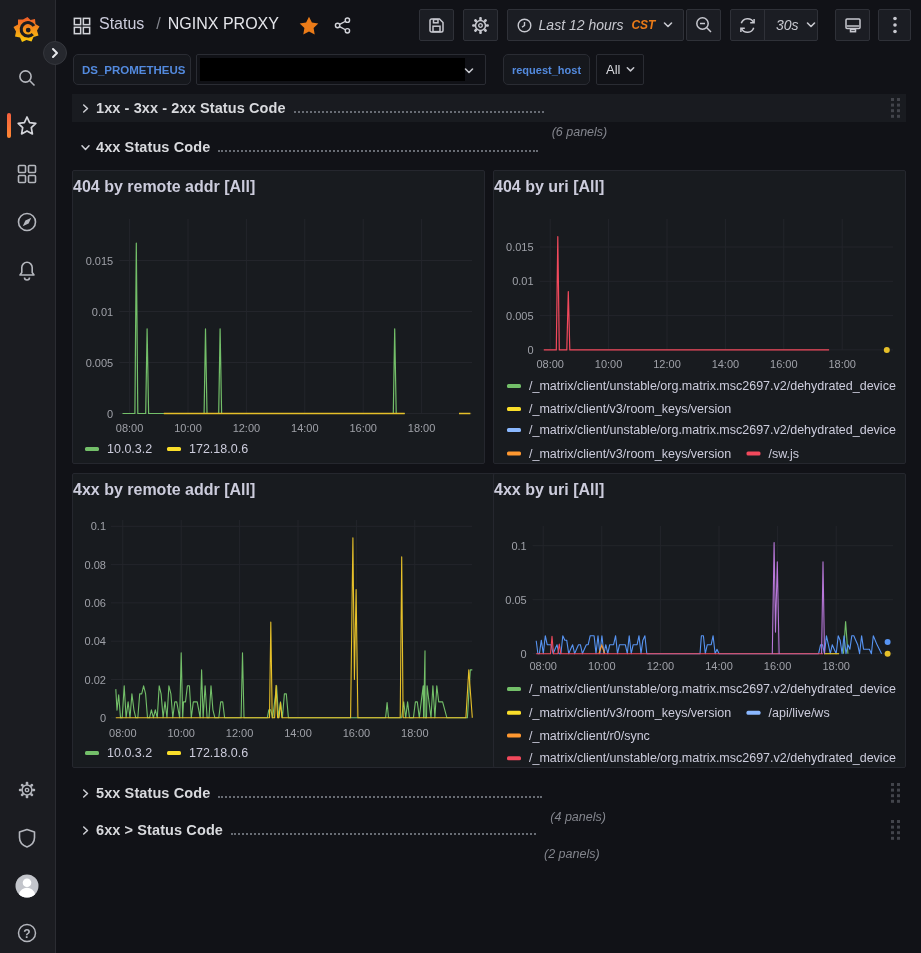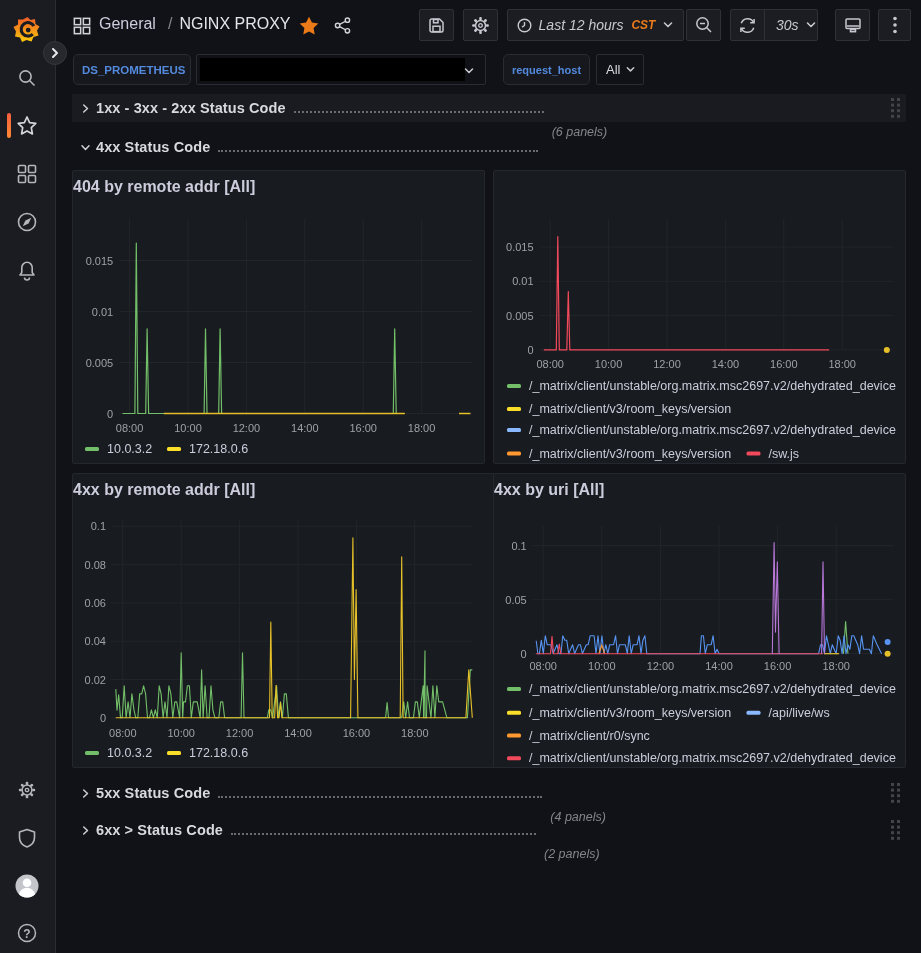--- a/index.html
+++ b/index.html
@@ -95,21 +95,21 @@
       </svg>
     </div>
 
   <div id="topnav">
     <svg style="position:absolute;left:16px;top:17px" width="18" height="18" viewBox="0 0 20 20" fill="none" stroke="#d2d3d9" stroke-width="1.7">
       <rect x="1.5" y="1.5" width="7" height="7"></rect>
         <rect x="11.5" y="1.5" width="7" height="7"></rect>
       <rect x="1.5" y="11.5" width="7" height="7"></rect>
         <rect x="11.5" y="11.5" width="7" height="7"></rect>
     </svg>
-    <div class="crumb"><span style="color:#ccccdc">General</span><span style="color:#83858d;margin:0 7px 0 12px">/</span><span style="color:#e4e5ea">NGINX PROXY</span></div>
+    <div class="crumb"><span style="color:#ccccdc">Status</span><span style="color:#83858d;margin:0 7px 0 12px">/</span><span style="color:#e4e5ea">NGINX PROXY</span></div>
     <svg style="position:absolute;left:242px;top:16px" width="20" height="20" viewBox="0 0 20 20">
       <path d="M10,0.8 L12.9,6.6 L19.3,7.5 L14.6,12 L15.7,18.4 L10,15.4 L4.3,18.4 L5.4,12 L0.7,7.5 L7.1,6.6 Z" fill="#eb7b18"></path>
     </svg>
     <svg style="position:absolute;left:277px;top:17px" width="17" height="17" viewBox="0 0 18 18" fill="none" stroke="#d2d3d9" stroke-width="1.5">
       <circle cx="14.2" cy="3.4" r="2.3"></circle>
         <circle cx="14.2" cy="14.6" r="2.3"></circle>
         <circle cx="3.8" cy="9" r="2.3"></circle>
       <line x1="6" y1="7.9" x2="12.1" y2="4.5"></line>
         <line x1="6" y1="10.1" x2="12.1" y2="13.5"></line>
     </svg>
@@ -298,20 +298,21 @@
         <polyline points="49.5,242.5 61.9,242.5 63.3,72.2 64.8,242.5 72.7,242.5 74.1,157.8 75.6,242.5 131.1,242.5 132.5,157.8 134.0,242.5 145.7,242.5 147.1,157.8 148.6,242.5 320.3,242.5 321.7,157.8 323.2,242.5 331.7,242.5" fill="none" stroke="#73bf69" stroke-width="1.2" stroke-linejoin="round"></polyline>
         <polyline points="90.8,242.5 331.7,242.5" fill="none" stroke="#e6c029" stroke-width="1.5"></polyline>
         <polyline points="386.0,242.5 397.4,242.5" fill="none" stroke="#e6c029" stroke-width="1.5"></polyline>
         <rect x="12" y="276" width="14" height="4" rx="1.5" fill="#73bf69"></rect>
         <text x="34" y="282" class="leg">10.0.3.2</text>
         <rect x="94" y="276" width="14" height="4" rx="1.5" fill="#fade2a"></rect>
         <text x="116" y="282" class="leg">172.18.0.6</text>
       </svg>
   </div>
   <div class="panel" style="left:493px;top:170px;width:413px;height:294px">
+    <div class="ptitle">404 by uri [All]</div>
     <svg width="413" height="294">
         <line x1="56.2" y1="48" x2="56.2" y2="178.9" stroke="#23252b" stroke-width="1"></line>
         <line x1="114.6" y1="48" x2="114.6" y2="178.9" stroke="#23252b" stroke-width="1"></line>
         <line x1="173.0" y1="48" x2="173.0" y2="178.9" stroke="#23252b" stroke-width="1"></line>
         <line x1="231.4" y1="48" x2="231.4" y2="178.9" stroke="#23252b" stroke-width="1"></line>
         <line x1="289.8" y1="48" x2="289.8" y2="178.9" stroke="#23252b" stroke-width="1"></line>
         <line x1="348.2" y1="48" x2="348.2" y2="178.9" stroke="#23252b" stroke-width="1"></line>
         <line x1="45.7" y1="178.9" x2="399" y2="178.9" stroke="#23252b" stroke-width="1"></line>
         <line x1="45.7" y1="144.6" x2="399" y2="144.6" stroke="#23252b" stroke-width="1"></line>
         <line x1="45.7" y1="110.3" x2="399" y2="110.3" stroke="#23252b" stroke-width="1"></line>

